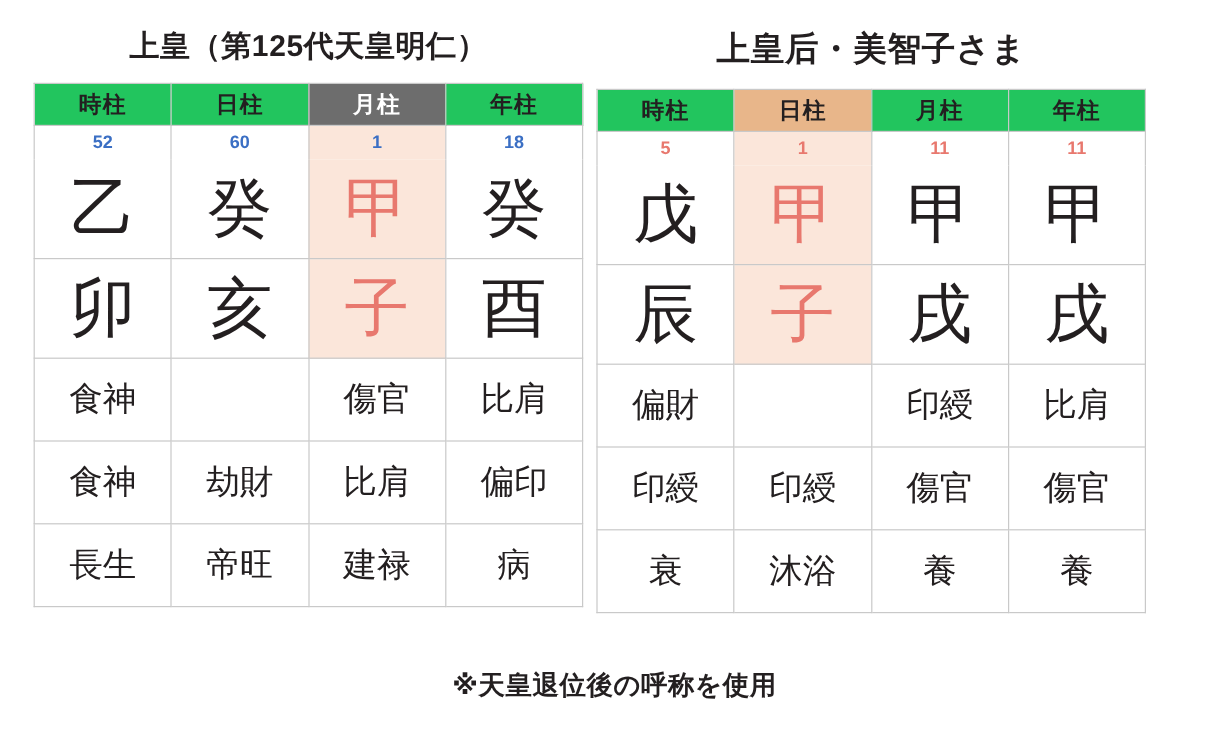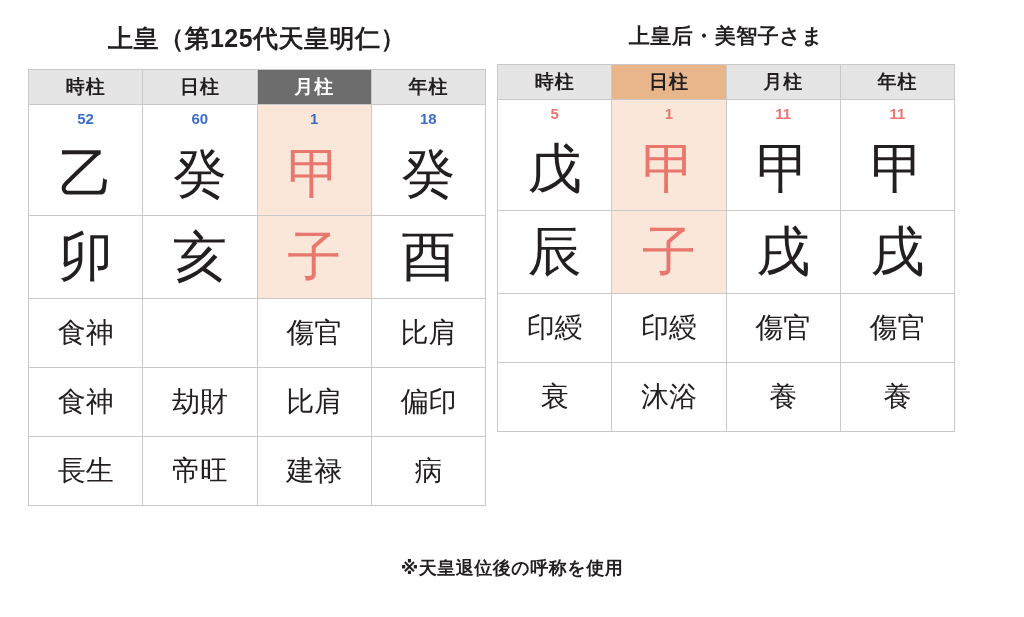--- a/index.html
+++ b/index.html
@@ -27,41 +27,41 @@
   .chart-right { left: 497px; width: 458px; }
 
   .chart-title {
     text-align: center;
     font-size: 25px;
     font-weight: bold;
     letter-spacing: 0.5px;
     margin-bottom: 14px;
     white-space: nowrap;
   }
-  .chart-title.small { font-size: 21px; }
+  .chart-title.small { font-size: 28px; }
 
   table.pillars {
     border-collapse: collapse;
     width: 100%;
     table-layout: fixed;
   }
   table.pillars td {
     border: 1px solid #c9c9c9;
     text-align: center;
     vertical-align: middle;
     padding: 0;
   }
 
   
   tr.head-row td {
     height: 34px;
     font-size: 19px;
     font-weight: bold;
     letter-spacing: 1px;
-    background: #e5e5e5;
+    background: #22c55e;
   }
   tr.head-row td.hl-gray {
     background: #6d6d6d;
     color: #ffffff;
   }
   tr.head-row td.hl-tan {
     background: #e8b68a;
     color: #231f20;
   }
 
@@ -101,21 +101,21 @@
     font-weight: 300;
     font-family: "DejaVu Serif", "Liberation Serif", serif;
   }
 
   .footnote {
     position: absolute;
     left: 0;
     top: 556px;
     width: 1024px;
     text-align: center;
-    font-size: 18px;
+    font-size: 22px;
     font-weight: bold;
     letter-spacing: 0.5px;
   }
 </style>
 </head>
 <body>
 
 <div class="page">
 
   <div class="chart-wrap chart-left">
@@ -190,20 +190,26 @@
         <td>甲</td>
         <td>甲</td>
       </tr>
       <tr class="glyph-row branch-row">
         <td>辰</td>
         <td class="glyph-accent">子</td>
         <td>戌</td>
         <td>戌</td>
       </tr>
       <tr class="info-row">
+        <td>偏財</td>
+        <td></td>
+        <td>印綬</td>
+        <td>比肩</td>
+      </tr>
+      <tr class="info-row">
         <td>印綬</td>
         <td>印綬</td>
         <td>傷官</td>
         <td>傷官</td>
       </tr>
       <tr class="info-row">
         <td>衰</td>
         <td>沐浴</td>
         <td>養</td>
         <td>養</td>

